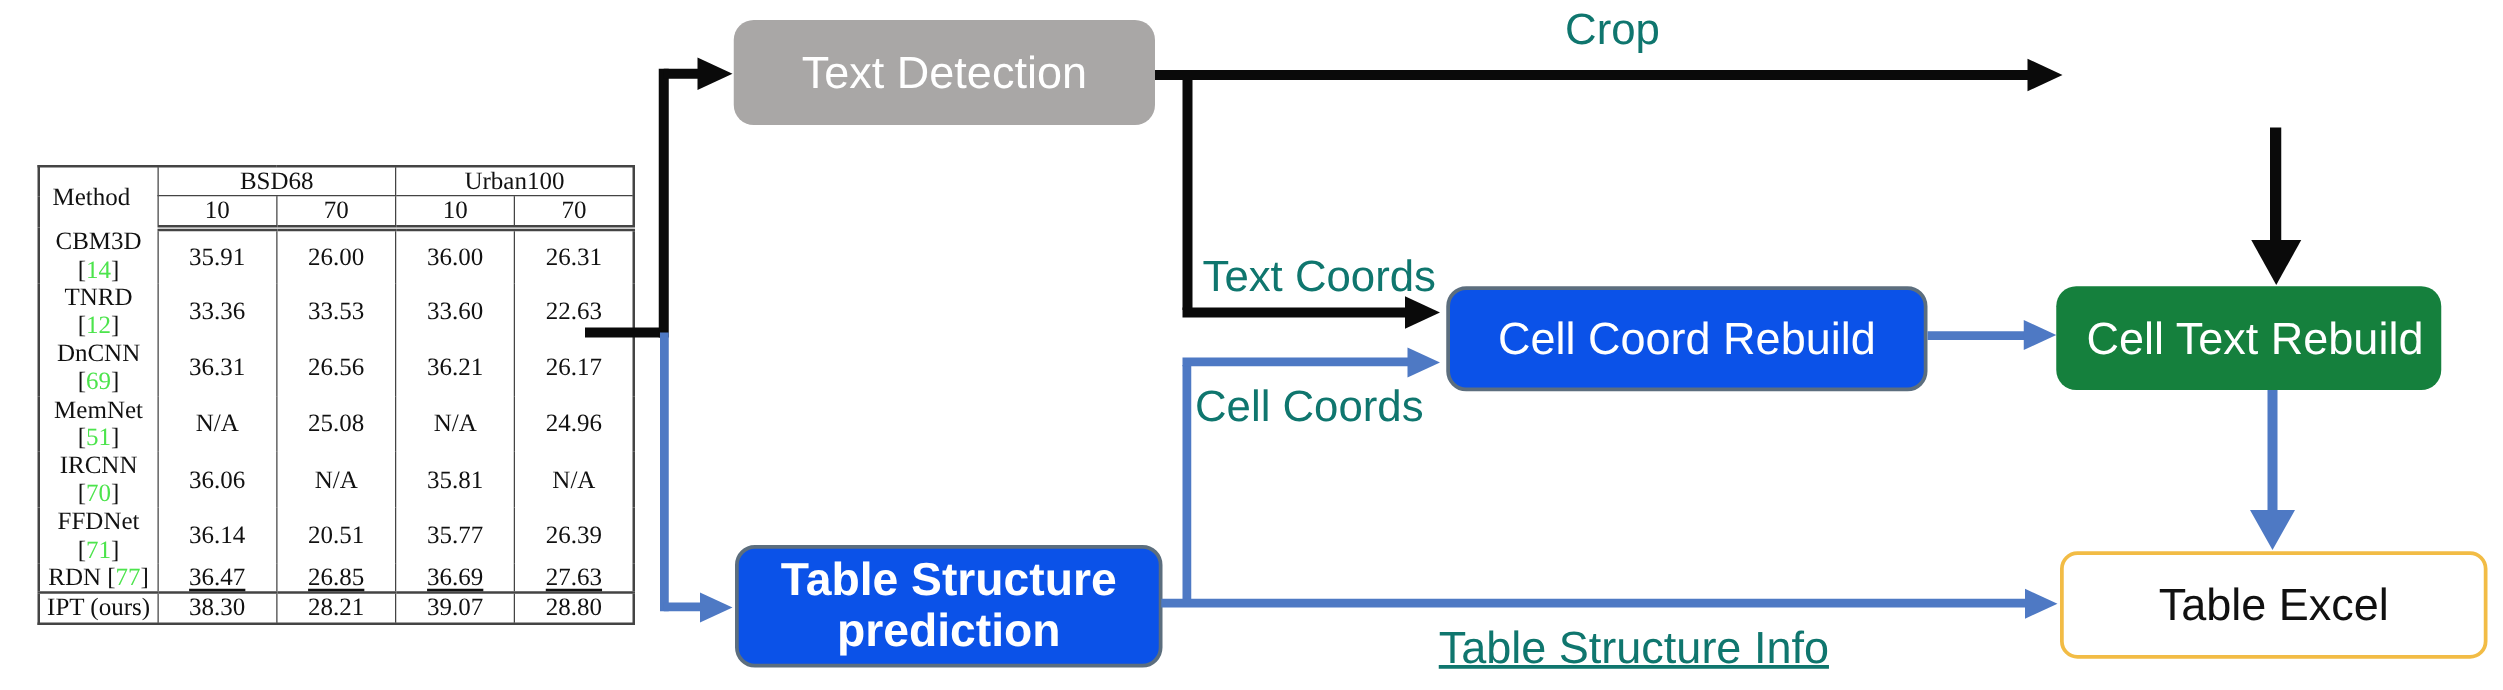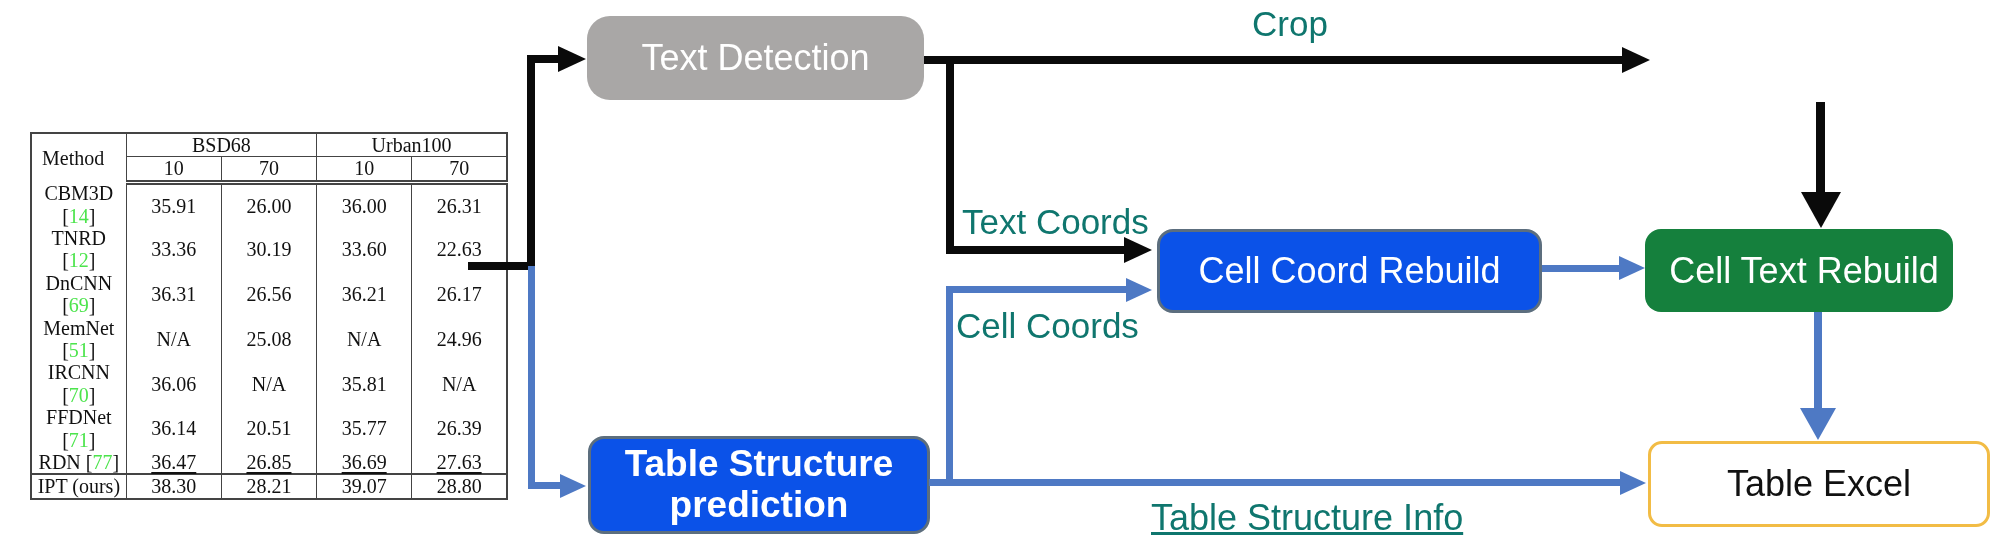--- a/index.html
+++ b/index.html
@@ -18,21 +18,21 @@
   thead tr.sub-row th{border-bottom:5px double #444;}
   td.method-cell{text-align:left;padding-left:10px;}
   tr.sep-above td{border-top:2px solid #444;}
   span.ref{color:#4ce44c;margin-top:14px;}
   td.bold{font-weight:bold;}
   span.underline{text-decoration:underline;text-underline-offset:3px;}
 
   
   .box{position:absolute;display:flex;align-items:center;justify-content:center;
        color:#fff;font-size:36px;border-radius:16px;box-sizing:border-box;text-align:center;}
-  #text-detection{left:587px;top:16px;width:337px;height:84px;background:#a9a7a6;border-radius:23px;}
+  #text-detection{left:587px;top:16px;width:337px;height:84px;background:#a9a7a6;}
   #text-recognition{left:1650px;top:16px;width:348px;height:86px;background:#a9a7a6;}
   #cell-coord-rebuild{left:1157px;top:229px;width:385px;height:84px;background:#0b52e8;border:3px solid #5c6e7e;}
   #cell-text-rebuild{left:1645px;top:229px;width:308px;height:83px;background:#15803d;padding-left:10px;}
   #table-structure-prediction{left:588px;top:436px;width:342px;height:98px;background:#0b52e8;
        border:3px solid #5c6e7e;flex-direction:column;line-height:1.1;font-size:37px;font-weight:bold;}
   #table-excel{left:1648px;top:441px;width:342px;height:86px;background:#ffffff;
        border:3px solid #f2bc45;color:#111;border-radius:14px;}
 
   
   .flow-label{position:absolute;color:#0f766e;font-size:35px;white-space:nowrap;}
@@ -100,21 +100,21 @@
           <tr>
             <td class="method-cell">CBM3D [<span class="ref">14</span>]</td>
             <td>35.91</td>
             <td>26.00</td>
             <td>36.00</td>
             <td>26.31</td>
           </tr>
           <tr>
             <td class="method-cell">TNRD [<span class="ref">12</span>]</td>
             <td>33.36</td>
-            <td>30.19</td>
+            <td>33.53</td>
             <td>33.60</td>
             <td>22.63</td>
           </tr>
           <tr>
             <td class="method-cell">DnCNN [<span class="ref">69</span>]</td>
             <td>36.31</td>
             <td>26.56</td>
             <td>36.21</td>
             <td>26.17</td>
           </tr>

